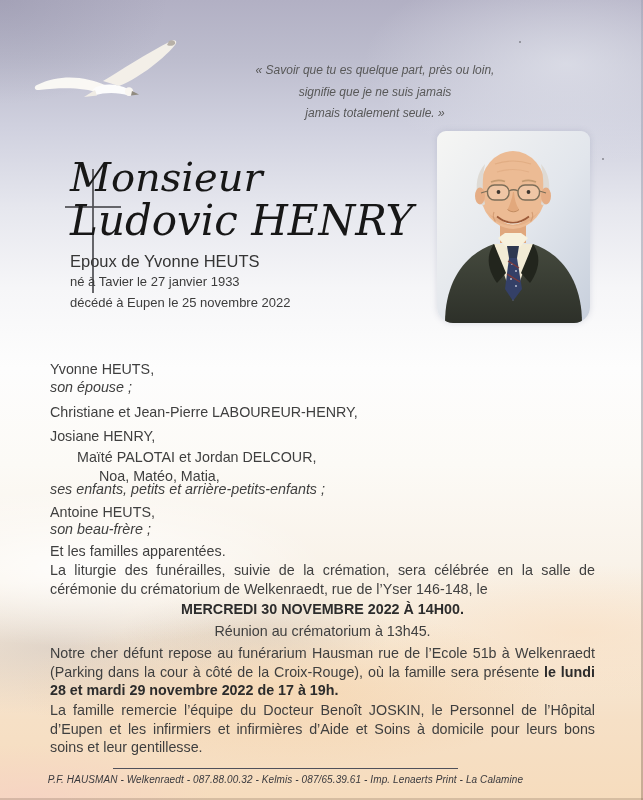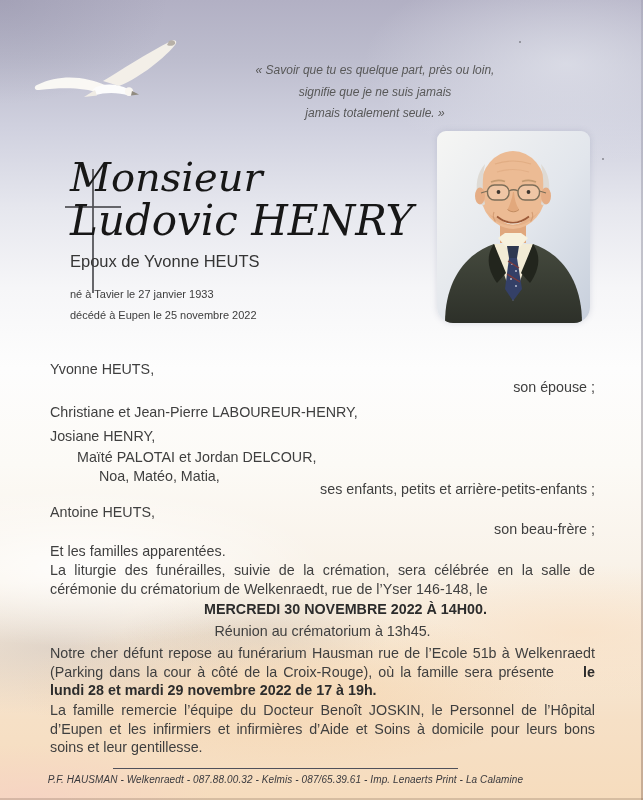--- a/index.html
+++ b/index.html
@@ -30,32 +30,32 @@
   .cross-v{position:absolute;left:92px;top:169px;width:1.6px;height:124px;background:#4d4d52;opacity:.85;}
   .cross-h{position:absolute;left:65px;top:206px;width:56px;height:1.6px;background:#4d4d52;opacity:.85;}
 
   .quote{position:absolute;top:60px;left:165px;width:420px;text-align:center;
     font-style:italic;font-size:12px;line-height:21.5px;color:#585858;}
 
   .title-area{position:absolute;top:157px;left:70px;width:440px;text-align:left;}
   .salutation{font-family:"DejaVu Serif",serif;font-style:italic;font-size:40px;line-height:1;color:#171717;}
   .name{font-family:"DejaVu Serif",serif;font-style:italic;font-size:42px;line-height:1;margin-top:3px;color:#171717;}
   .spouse{font-size:16.5px;margin-top:10px;color:#353535;}
-  .dates{margin-top:13px;font-size:11px;line-height:21px;color:#3c3c3c;}
+  .dates{font-size:13px;line-height:21px;color:#3c3c3c;}
 
   .photo{position:absolute;left:437px;top:131px;width:153px;height:192px;
     border-radius:9px 9px 16px 16px;overflow:hidden;
     box-shadow:0 0 6px rgba(110,120,145,.22);}
   .photo svg{display:block;}
 
   .line{position:absolute;left:50px;width:545px;font-size:14.3px;line-height:18px;color:#3f3f3f;}
-  .right{text-align:right;}
+  .right{font-style:italic;}
   .center{text-align:center;}
   .para{text-align:justify;line-height:18.5px;}
-  .bold{font-weight:bold;color:#2c2c2c;margin-left:23px;}
+  .bold{font-weight:bold;color:#2c2c2c;}
   .ind1{padding-left:27px;}
   .ind2{padding-left:49px;}
 
   .footer{position:absolute;top:768px;left:0;width:571px;text-align:center;}
   .footer-rule{width:345px;margin:0 auto;border-top:1.2px solid #50505a;}
   .footer-text{display:inline-block;margin-top:2px;font-style:italic;font-size:10px;color:#39393d;letter-spacing:.1px;}
 
   .speck{position:absolute;width:2px;height:2px;border-radius:50%;background:rgba(70,70,75,.55);}
 </style>
 </head>

